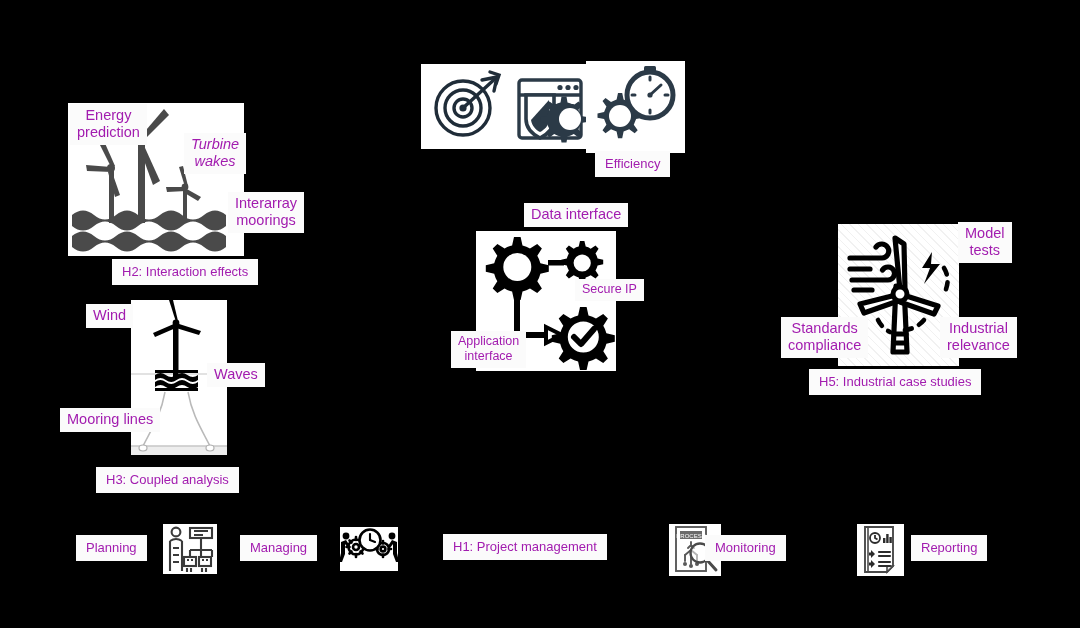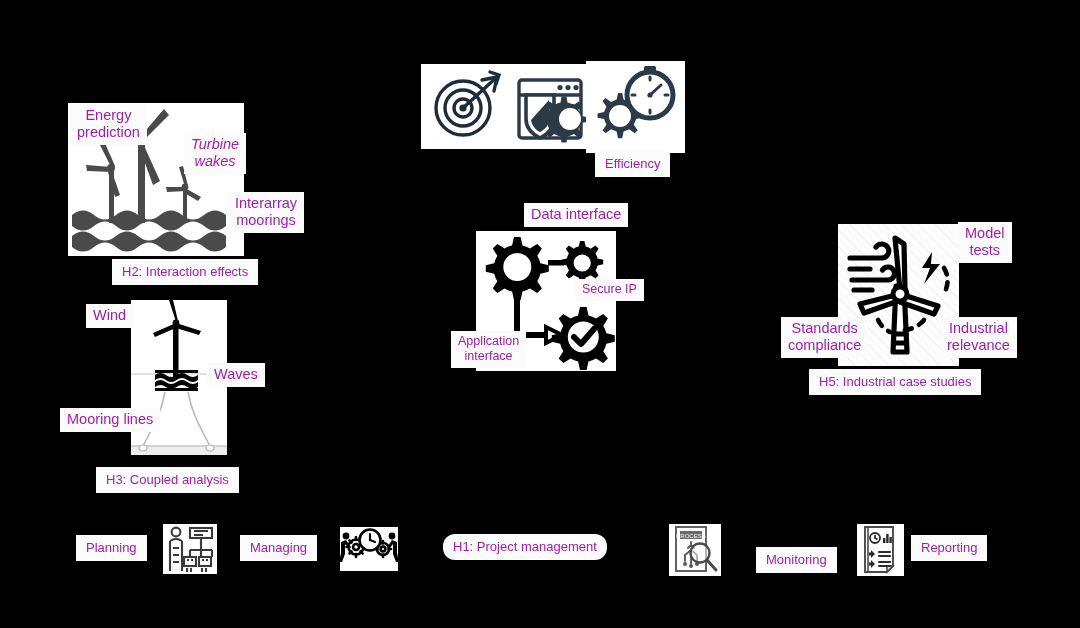--- a/index.html
+++ b/index.html
@@ -352,21 +352,21 @@
       </g>
 
       <circle cx="30" cy="13" r="10.5" fill="#ffffff" stroke="#000000" stroke-width="2.6"></circle>
       <g stroke="#000000" stroke-width="2.1" stroke-linecap="round">
         <line x1="30" y1="13" x2="30" y2="7"></line>
         <line x1="30" y1="13" x2="35" y2="15"></line>
       </g>
     </svg>
   </div>
 
-  <div class="chip title" style="left:443px; top:534px;border-radius:12px;">H1: Project management</div>
+  <div class="chip title" style="left:443px; top:534px;">H1: Project management</div>
 
   <div class="iconTile" style="left:669px; top:524px; width:52px; height:52px;">
     <svg width="52" height="52" viewBox="0 0 52 52">
       <g fill="none" stroke="#5a5a5a" stroke-width="1.9">
         <rect x="7" y="3" width="30" height="44"></rect>
       </g>
       <rect x="11" y="7" width="22" height="8" fill="#6a6a6a"></rect>
       <text x="22" y="13.6" font-size="6" fill="#ffffff" text-anchor="middle" font-family="Liberation Sans, sans-serif">PROCESS</text>
       <g fill="none" stroke="#5a5a5a" stroke-width="1.9" stroke-linecap="round">
         <path d="M22 40 l0 -14"></path>
@@ -376,21 +376,21 @@
       </g>
       <g fill="#5a5a5a">
         <circle cx="16" cy="40" r="2"></circle>
         <circle cx="22" cy="42" r="2"></circle>
         <circle cx="28" cy="40" r="2"></circle>
       </g>
       <circle cx="31" cy="29" r="9.5" fill="#ffffff" fill-opacity="0.55" stroke="#4a4a4a" stroke-width="2.3"></circle>
       <line x1="38" y1="36" x2="47" y2="46" stroke="#4a4a4a" stroke-width="3" stroke-linecap="round"></line>
     </svg>
   </div>
-  <div class="chip title" style="left:756px; top:535px;margin-top:12px;">Monitoring</div>
+  <div class="chip title" style="left:705px; top:535px;">Monitoring</div>
 
   <div class="iconTile" style="left:857px; top:524px; width:47px; height:52px;">
     <svg width="47" height="52" viewBox="0 0 47 52">
       <path d="M8 3 L36 3 L36 42 L30 48 L8 48 Z" fill="#ffffff" stroke="#4a4a4a" stroke-width="1.9"></path>
       <path d="M36 42 L30 42 L30 48 Z" fill="#e8e8e8" stroke="#4a4a4a" stroke-width="1.6"></path>
       <line x1="11" y1="3" x2="11" y2="48" stroke="#4a4a4a" stroke-width="1.6"></line>
       <g fill="none" stroke="#2c2c2c" stroke-width="1.8">
         <circle cx="18" cy="14" r="5"></circle>
         <path d="M18 11 l0 3 l2.5 1.5"></path>
       </g>

